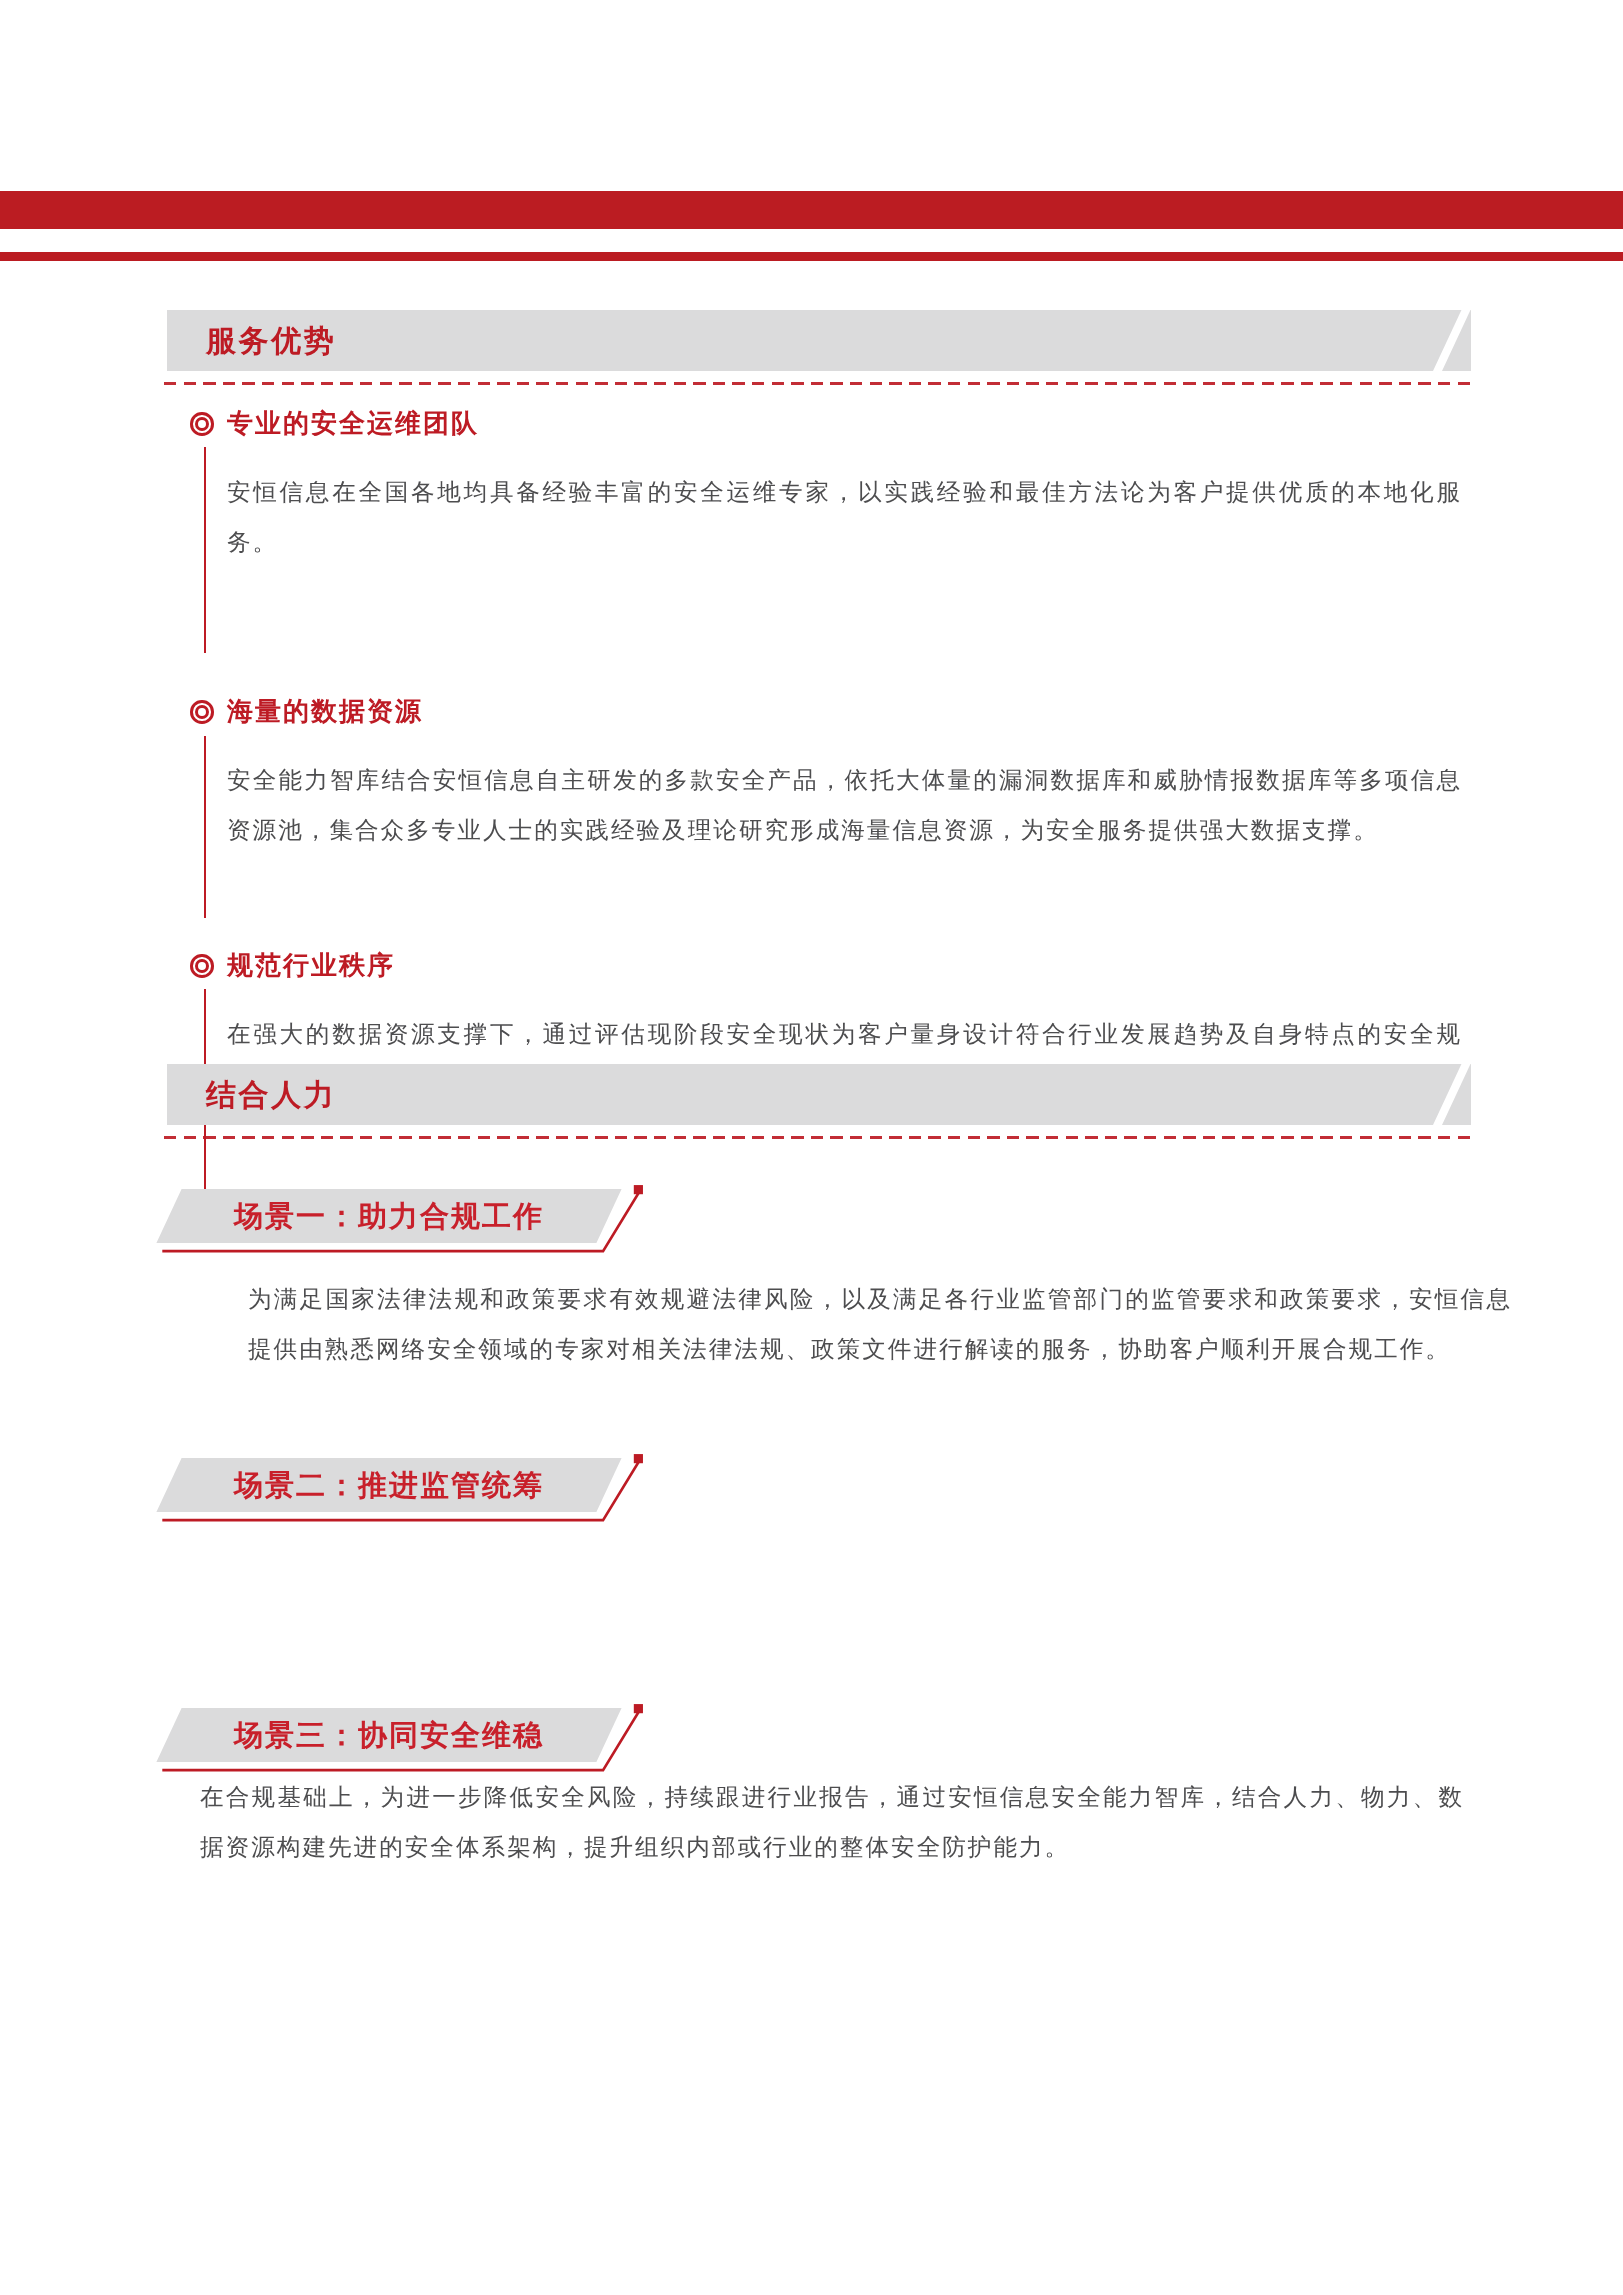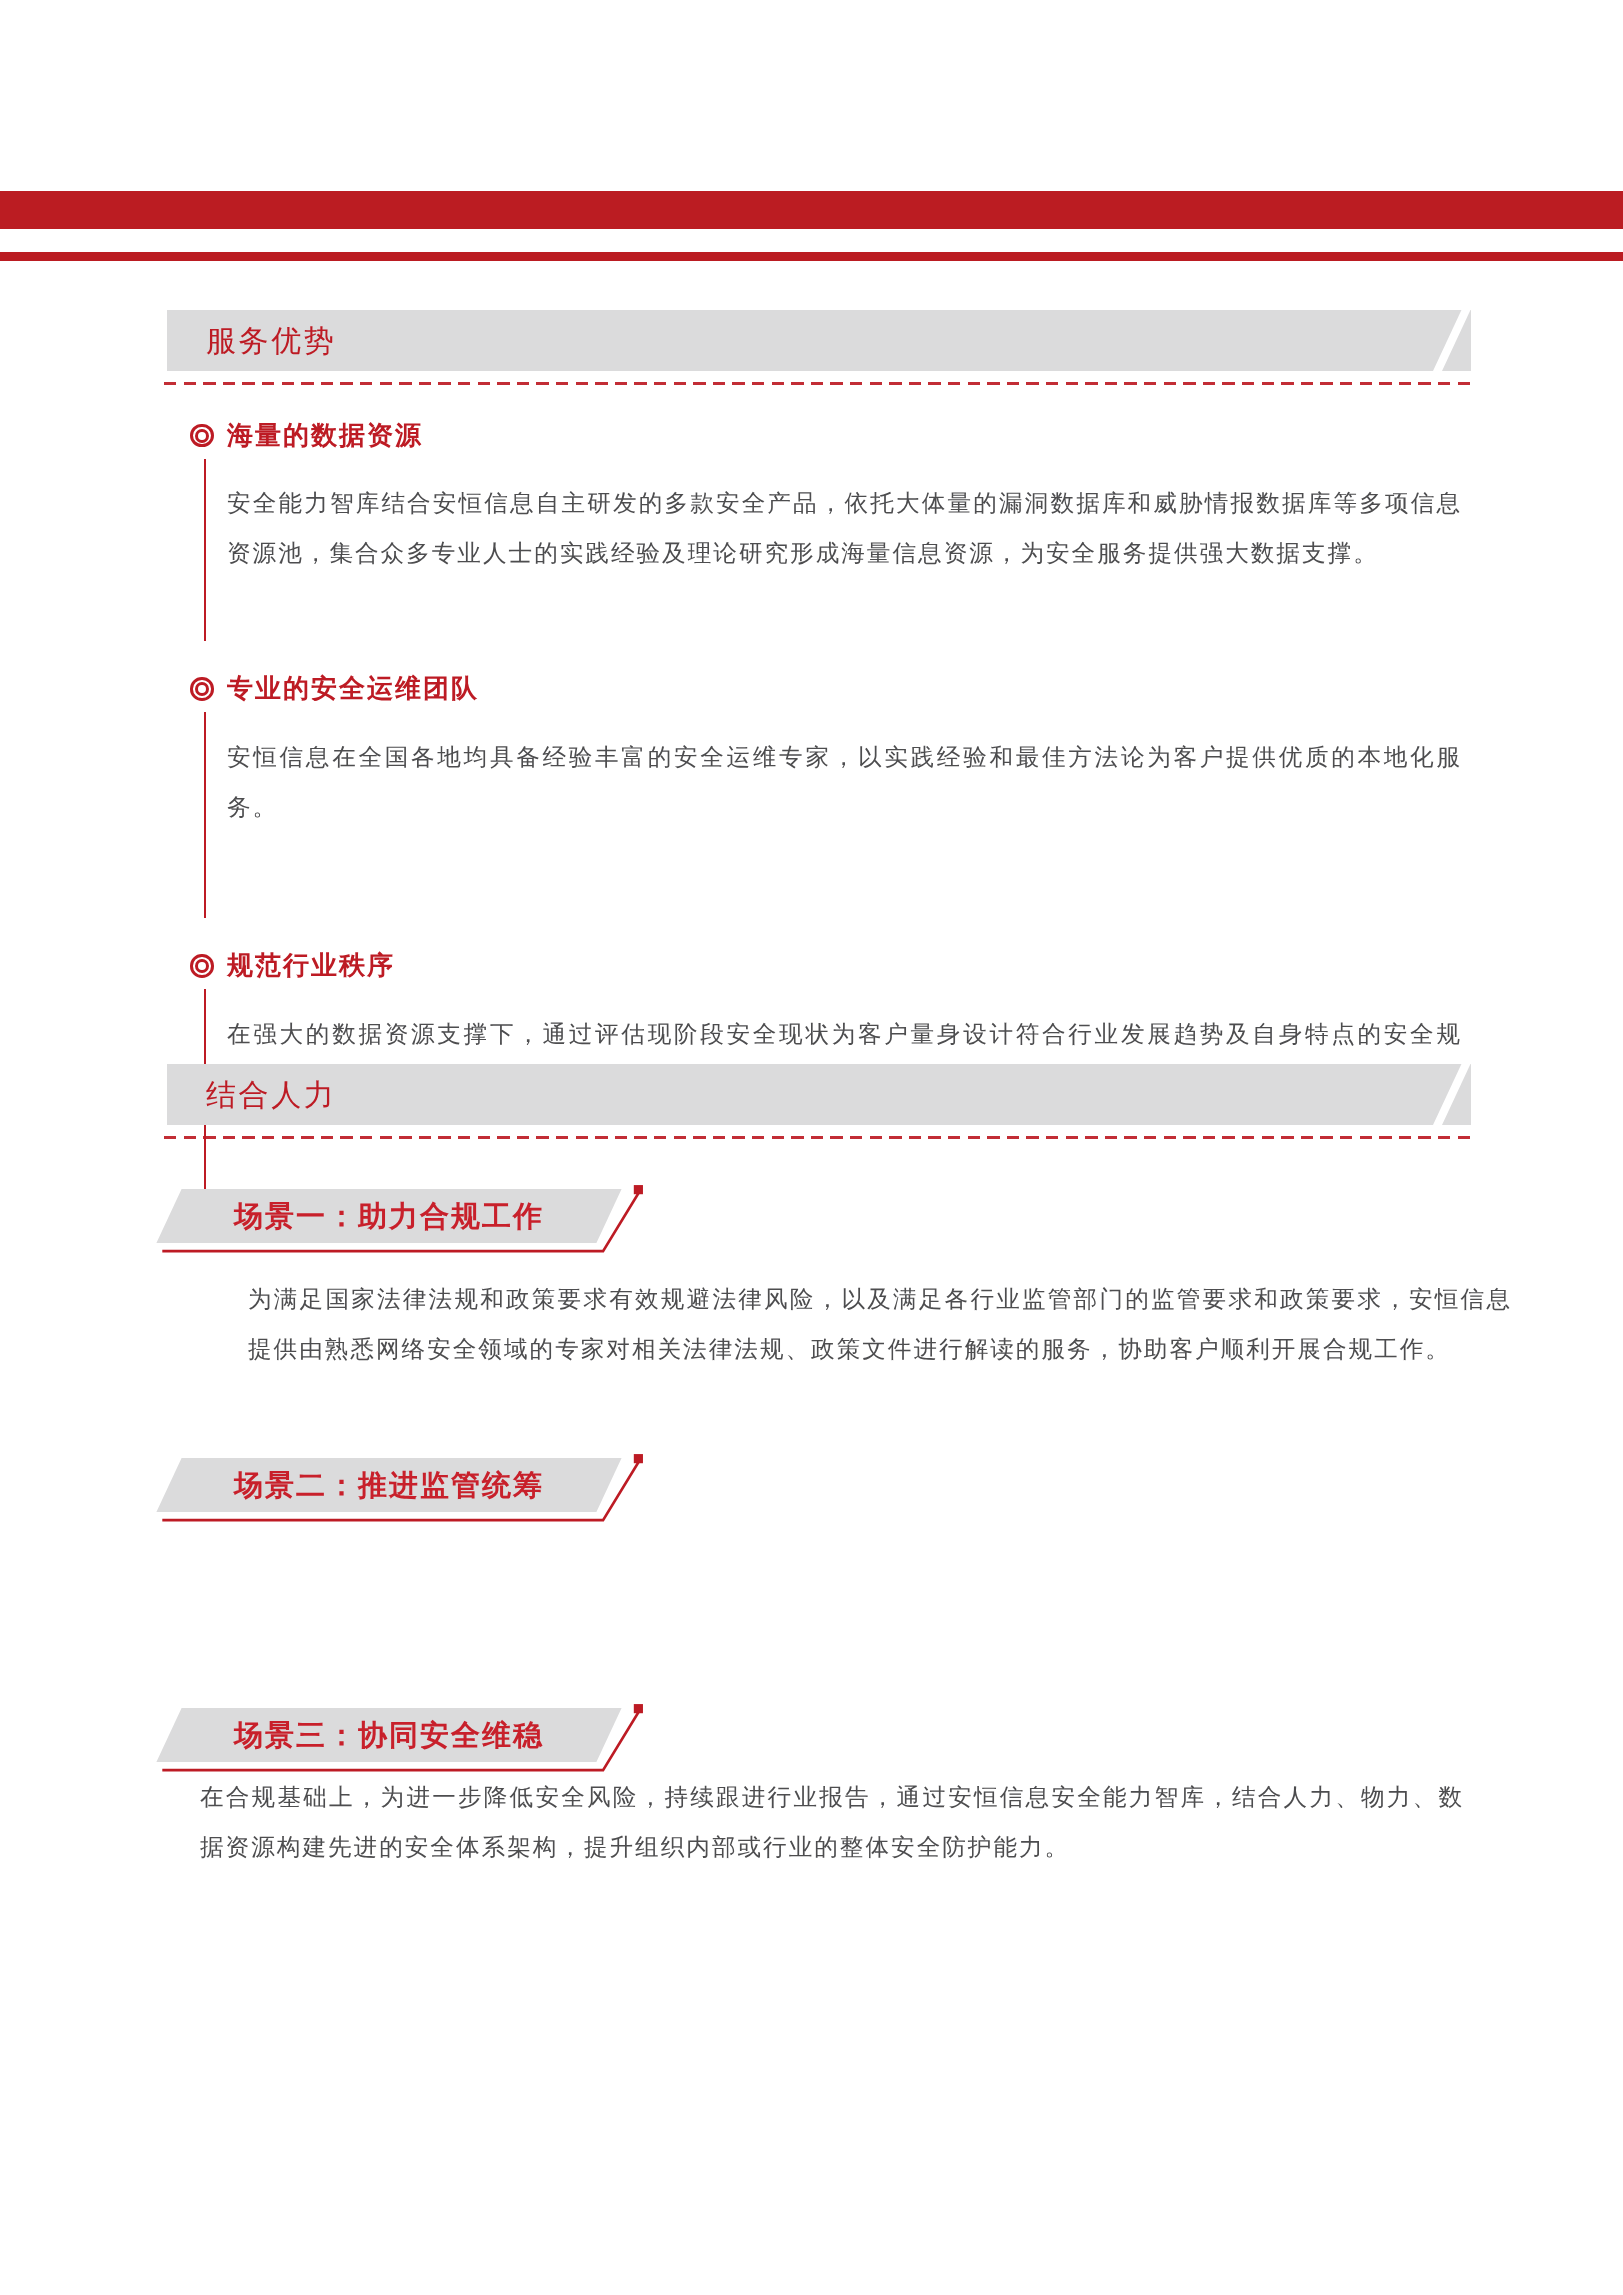--- a/index.html
+++ b/index.html
@@ -15,21 +15,21 @@
 
   
   .bar-primary{position:absolute;top:191px;left:0;width:100%;height:38px;background:var(--bar-red);}
   .bar-secondary{position:absolute;top:252px;left:0;width:100%;height:8.5px;background:var(--bar-red);}
 
   
   .sec-head{position:absolute;left:167px;width:1304px;height:61px;background:var(--gray);overflow:hidden;}
   .sec-head.sh1{top:310px;}
   .sec-head.sh2{top:1064px;}
   .sec-title{position:absolute;left:39px;top:0;height:61px;line-height:61px;
-    font-size:30px;font-weight:normal;color:var(--accent);letter-spacing:2.6px;}
+    font-size:30px;font-weight:bold;color:var(--accent);letter-spacing:2.6px;}
   .sec-slash{position:absolute;right:14.4px;top:-9.2px;height:80px;width:9.2px;background:#fff;transform:skewX(-25deg);}
 
   
   .dash{position:absolute;left:164px;width:1306px;height:3.3px;
     background:repeating-linear-gradient(90deg,var(--accent) 0 12.4px,transparent 12.4px 19.6px);opacity:.92;}
   .dash.d1{top:382px;}
   .dash.d2{top:1136px;}
 
   
   .advantages{position:absolute;top:412px;left:190px;width:1272px;}
@@ -78,32 +78,32 @@
   <div class="bar-secondary"></div>
 
   <div class="sec-head sh1">
     <span class="sec-title">服务优势</span>
     <span class="sec-slash"></span>
   </div>
   <div class="dash d1"></div>
 
   <div class="advantages">
 
+    <div class="adv-item a2">
+      <span class="adv-icon"></span>
+      <span class="adv-rail"></span>
+      <div class="adv-title">专业的安全运维团队</div>
+      <div class="adv-body">安恒信息在全国各地均具备经验丰富的安全运维专家，以实践经验和最佳方法论为客户提供优质的本地化服务。</div>
+    </div>
+
     <div class="adv-item a1">
       <span class="adv-icon"></span>
       <span class="adv-rail"></span>
       <div class="adv-title">海量的数据资源</div>
       <div class="adv-body">安全能力智库结合安恒信息自主研发的多款安全产品，依托大体量的漏洞数据库和威胁情报数据库等多项信息资源池，集合众多专业人士的实践经验及理论研究形成海量信息资源，为安全服务提供强大数据支撑。</div>
-    </div>
-
-    <div class="adv-item a2">
-      <span class="adv-icon"></span>
-      <span class="adv-rail"></span>
-      <div class="adv-title">专业的安全运维团队</div>
-      <div class="adv-body">安恒信息在全国各地均具备经验丰富的安全运维专家，以实践经验和最佳方法论为客户提供优质的本地化服务。</div>
     </div>
 
     <div class="adv-item a3">
       <span class="adv-icon"></span>
       <span class="adv-rail"></span>
       <div class="adv-title">规范行业秩序</div>
       <div class="adv-body">在强大的数据资源支撑下，通过评估现阶段安全现状为客户量身设计符合行业发展趋势及自身特点的安全规划，构建多维度的安全运营体系，全方位保障客户信息资产安全。</div>
     </div>
 
   </div>

